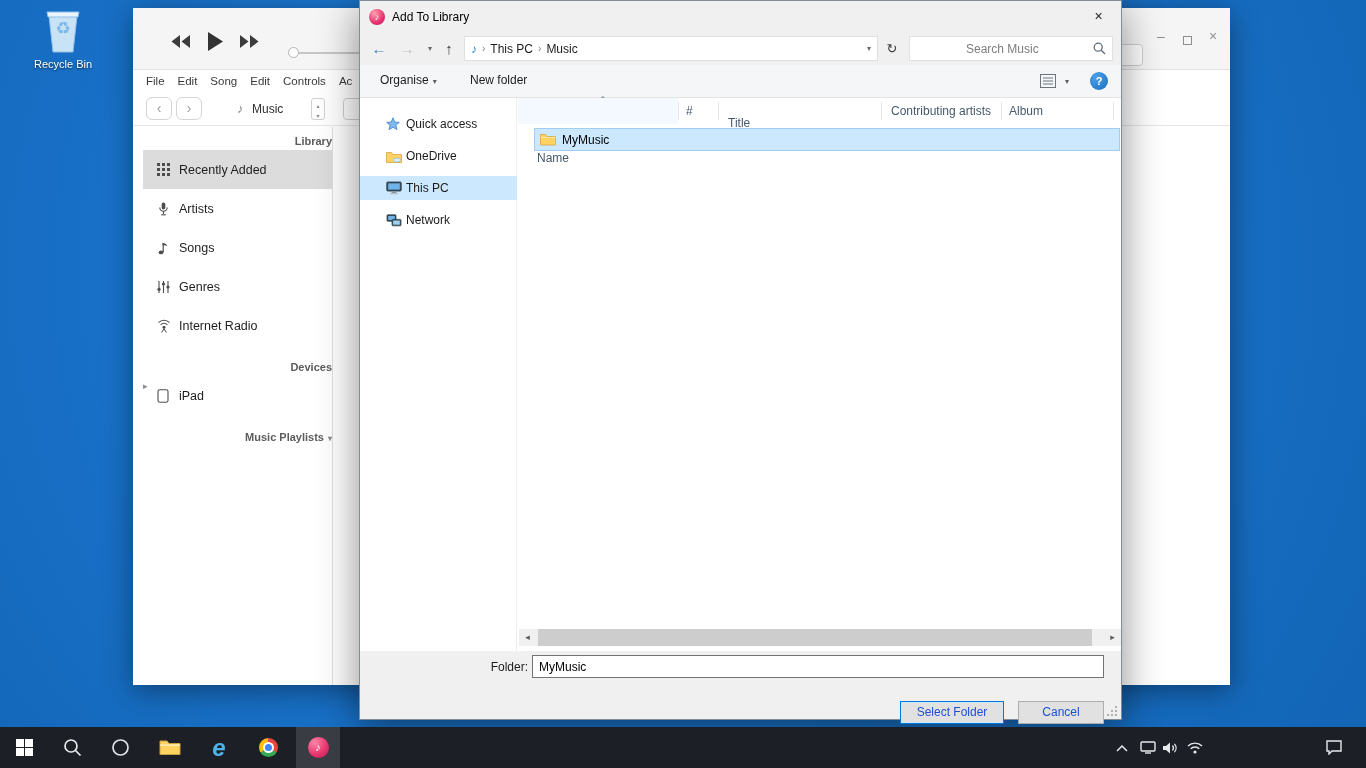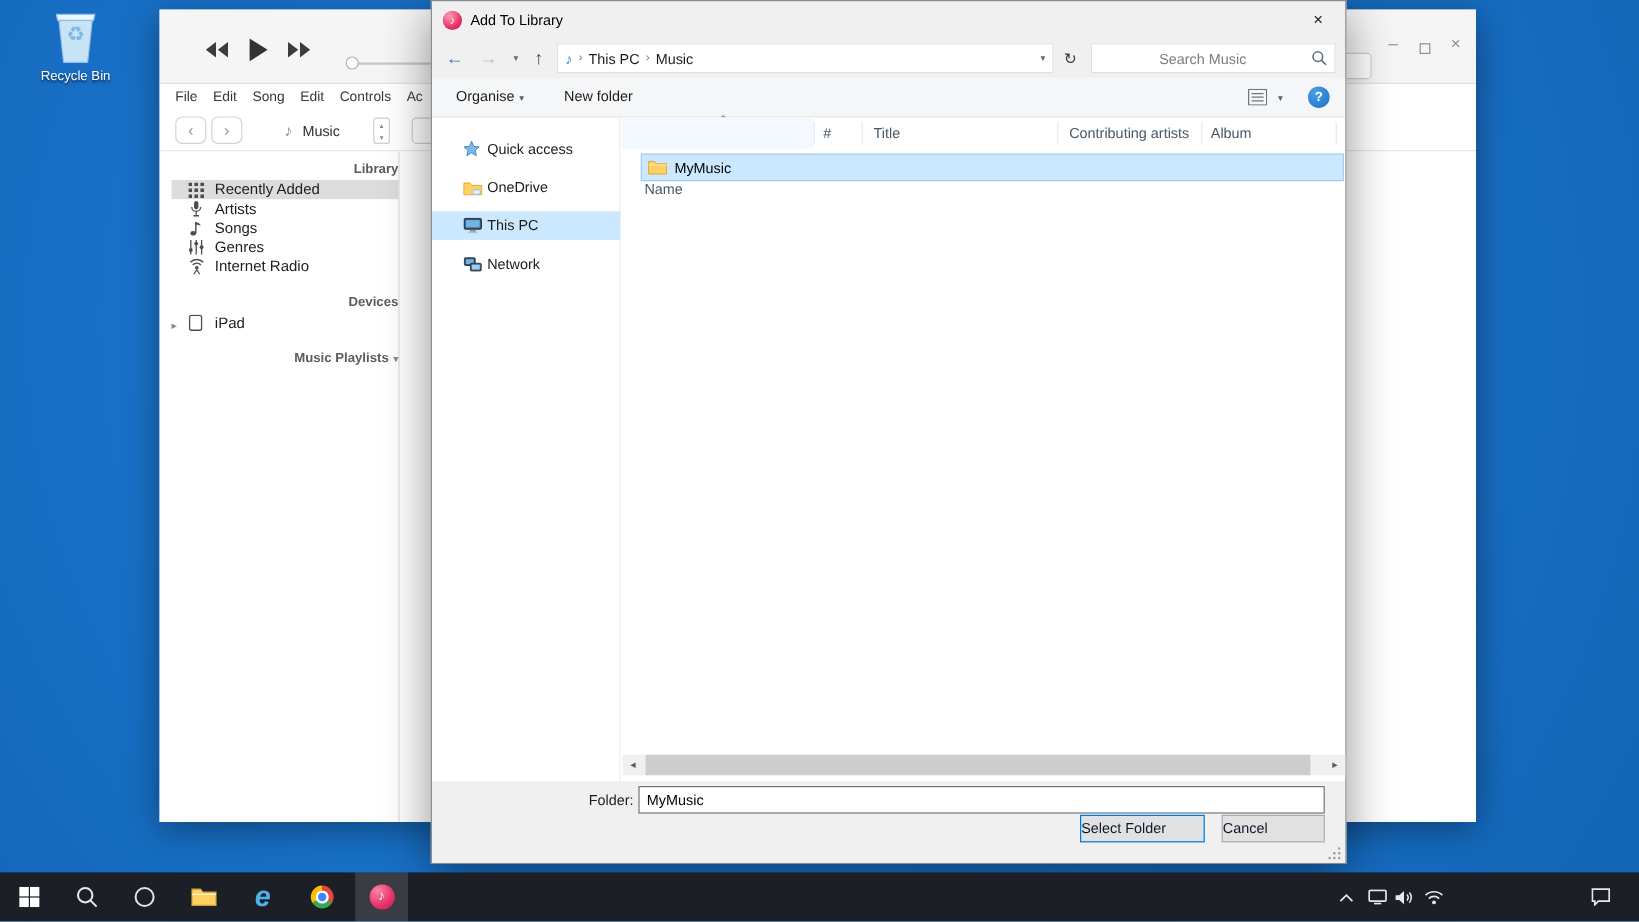--- a/index.html
+++ b/index.html
@@ -33,21 +33,21 @@
   .it-navrow { position:relative; height:34px; background:#fff; border-bottom:1px solid #e7e7e7; }
   .it-navbtn { position:absolute; top:5px; width:26px; height:23px; border:1px solid #d4d4d4; border-radius:6px; background:#fff; color:#9a9a9a; font-size:14px; text-align:center; line-height:21px; }
   .it-nav-back { left:13px; }
   .it-nav-fwd { left:43px; }
   .it-media-note { position:absolute; left:104px; top:9px; color:#8a8a8a; font-size:13px; }
   .it-media-label { position:absolute; left:119px; top:10px; font-size:12px; color:#2f2f2f; }
   .it-stepper { position:absolute; left:178px; top:6px; width:14px; height:22px; border:1px solid #d0d0d0; border-radius:3px; background:#fff; color:#8a8a8a; font-size:6px; text-align:center; line-height:1.6; padding-top:3px; }
   .it-nav-frag { position:absolute; left:210px; top:6px; width:30px; height:22px; border:1px solid #d0d0d0; border-radius:4px; background:#fff; }
   .it-body { position:absolute; left:0; top:119px; bottom:0; width:200px; border-right:1px solid #e0e0e0; background:#fff;text-align:right; }
   .sb-heading { margin:8px 0 3px 13px; font-size:11px; font-weight:bold; color:#5c5c5c; }
-  .sb-item { position:relative; height:16px; margin-left:10px; display:flex; align-items:center; padding-left:14px; font-size:12.5px; color:#1e1e1e; }
+  .sb-item { position:relative; height:39px; margin-left:10px; display:flex; align-items:center; padding-left:14px; font-size:12.5px; color:#1e1e1e; }
   .sb-item.selected { background:#dcdcdc; }
   .sb-icon { width:22px; display:flex; justify-content:flex-start; }
   .sb-exp { position:absolute; left:0; top:5px; color:#8a8a8a; font-size:9px; }
   .sb-pl-heading { margin:16px 0 0 13px; font-size:11px; font-weight:bold; color:#5c5c5c; }
   .sb-pl-caret { color:#8a8a8a; font-size:8px; margin-left:4px; }
 
   
   .dialog { position:absolute; left:359px; top:0; width:763px; height:720px; background:#f0f0f0; border:1px solid #858c94; box-shadow:0 10px 38px rgba(0,0,0,.45); z-index:5; font-size:12px; }
   .dlg-title { position:relative; height:31px; display:flex; align-items:center; padding-left:9px; gap:7px; }
   .dlg-appicon { width:16px; height:16px; border-radius:50%; background:radial-gradient(circle at 35% 28%, #ff9fae, #e7316f 60%, #aa1d56); color:#fff; font-size:9px; text-align:center; line-height:16px; }
@@ -78,33 +78,33 @@
   .tb-help { position:absolute; right:13px; top:7px; width:18px; height:18px; border-radius:50%; background:radial-gradient(circle at 35% 30%, #4aa0e8, #1b6fc0); color:#fff; font-weight:bold; font-size:11px; text-align:center; line-height:18px; }
   .dlg-main { position:absolute; left:0; top:97px; width:761px; height:553px; background:#fff; }
   .lp { position:absolute; left:0; top:0; width:157px; height:100%; border-right:1px solid #eee; }
   .lp-item { position:absolute; left:0; width:157px; height:24px; display:flex; align-items:center; padding-left:26px; color:#1c1c1c; }
   .lp-item .lp-icon { width:20px; }
   .lp-item.selected { background:#cce8ff; }
   .fl { position:absolute; left:158px; top:0; right:0; bottom:0; }
   .fl-header { position:absolute; left:0; top:0; right:0; height:26px; color:#46596b; }
   .fl-header .col { position:absolute; top:6px; }
   .col-name-bg { position:absolute; left:0; top:0; width:160px; height:26px; background:#f3f9ff; }
-  .col-name { left:19px;margin-top:47px; } .col-num { left:168px; } .col-title { left:210px; } .col-artists { left:373px; } .col-album { left:491px; }
+  .col-name { left:19px;margin-top:47px; } .col-num { left:168px; } .col-title { left:210px;margin-top:12px; } .col-artists { left:373px; } .col-album { left:491px; }
   .col-sep { position:absolute; top:4px; width:1px; height:18px; background:#e6e6e6; }
   .sep1{left:160px;} .sep2{left:200px;} .sep3{left:363px;} .sep4{left:483px;} .sep5{left:595px;}
   .sort-asc { position:absolute; left:83px; top:-3px; color:#5a6b7a; font-size:11px; }
   .file-row { position:absolute; left:16px; right:1px; top:30px; height:23px; background:#cce8ff; border:1px solid #a2cdf2; display:flex; align-items:center; padding-left:5px; gap:6px; color:#000; }
   .hscroll { position:absolute; left:1px; right:0; bottom:5px; height:17px; background:#f0f0f0; }
   .hs-btn { position:absolute; top:0; width:17px; height:17px; color:#5a5a5a; font-size:9px; text-align:center; line-height:17px; background:#f0f0f0; }
   .hs-left { left:0; } .hs-right { right:0; }
   .hs-thumb { position:absolute; left:19px; width:554px; top:0; height:17px; background:#cdcdcd; }
   .dlg-footer { position:absolute; left:0; top:650px; width:761px; height:68px; background:#f0f0f0; }
   .folder-label { position:absolute; left:108px; top:9px; width:60px; text-align:right; color:#1c1c1c; }
   .folder-input { position:absolute; left:172px; top:4px; width:572px; height:23px; border:1px solid #737373; background:#fff; font:12px "Liberation Sans", sans-serif; color:#000; padding:0 6px; }
-  .btn { position:absolute; top:28px; height:23px; background:#e1e1e1; line-height:21px; color:#0f172a; }
+  .btn { position:absolute; top:50px; height:23px; background:#e1e1e1; text-align:center; line-height:21px; color:#1d4ed8; }
   .btn-select { left:540px; width:104px; border:1px solid #0078d7; box-shadow:inset 0 0 0 1px #cfe6f7; }
   .btn-cancel { left:658px; width:86px; border:1px solid #adadad; }
   .resize-grip { position:absolute; right:3px; bottom:2px; }
 
   
   .taskbar { position:absolute; left:0; bottom:0; width:1366px; height:41px; background:#1c2026; z-index:10; }
   .tb-btn { position:absolute; top:0; width:44px; height:41px; display:flex; align-items:center; justify-content:center; }
   .tb-start{left:2px;} .tb-searchbtn{left:50px;} .tb-cortana{left:98px;} .tb-explorer{left:148px;} .tb-ie{left:197px;} .tb-chrome{left:246px;}
   .tb-itunes{left:296px; background:rgba(255,255,255,.13);}
   .ie-e { color:#4db3ea; font-size:24px; font-style:italic; font-weight:bold; line-height:1; }

